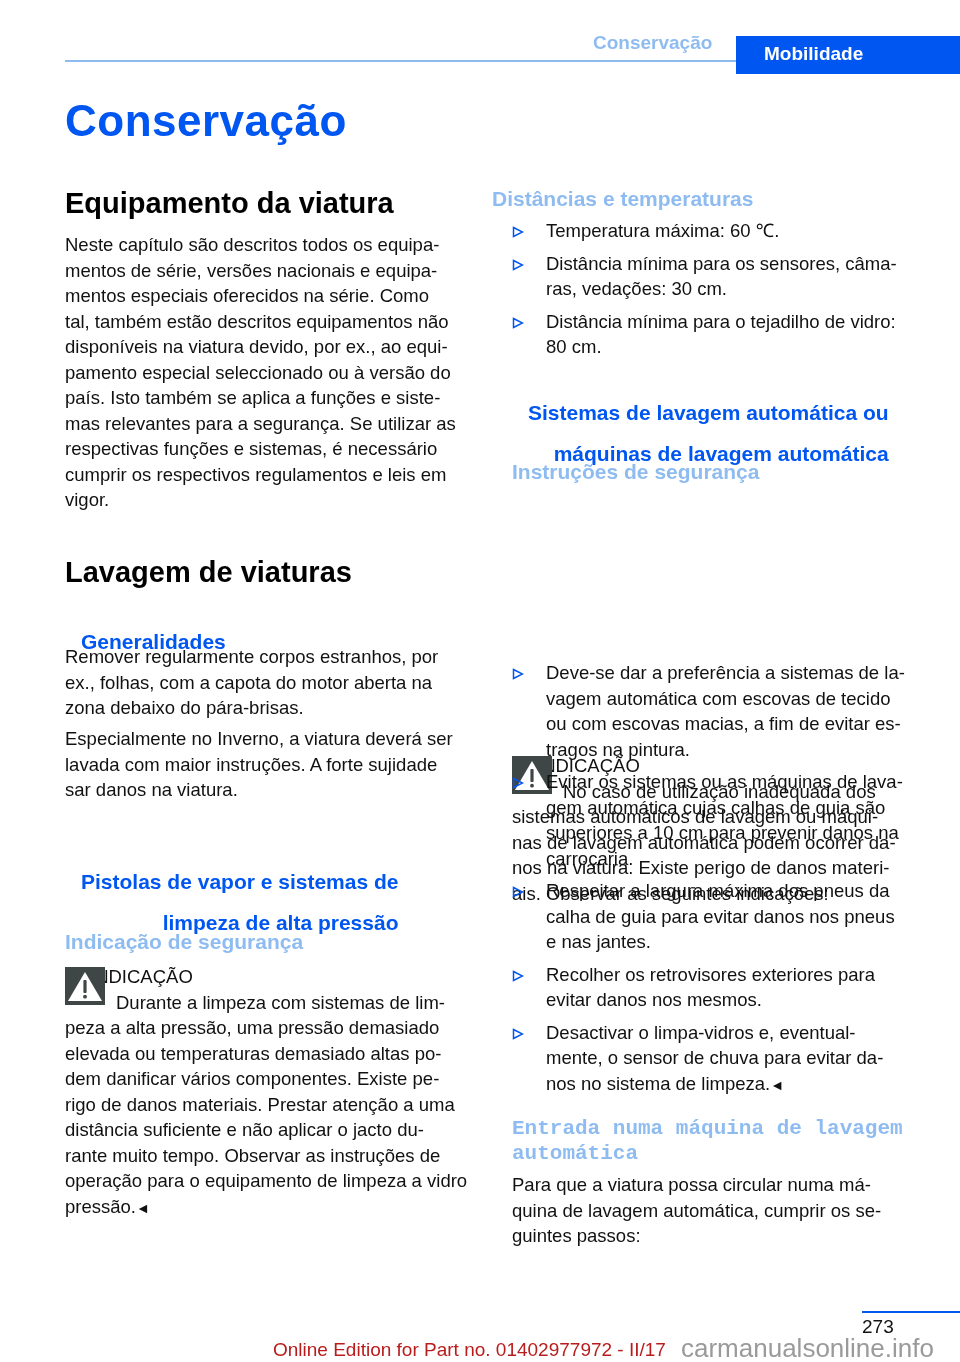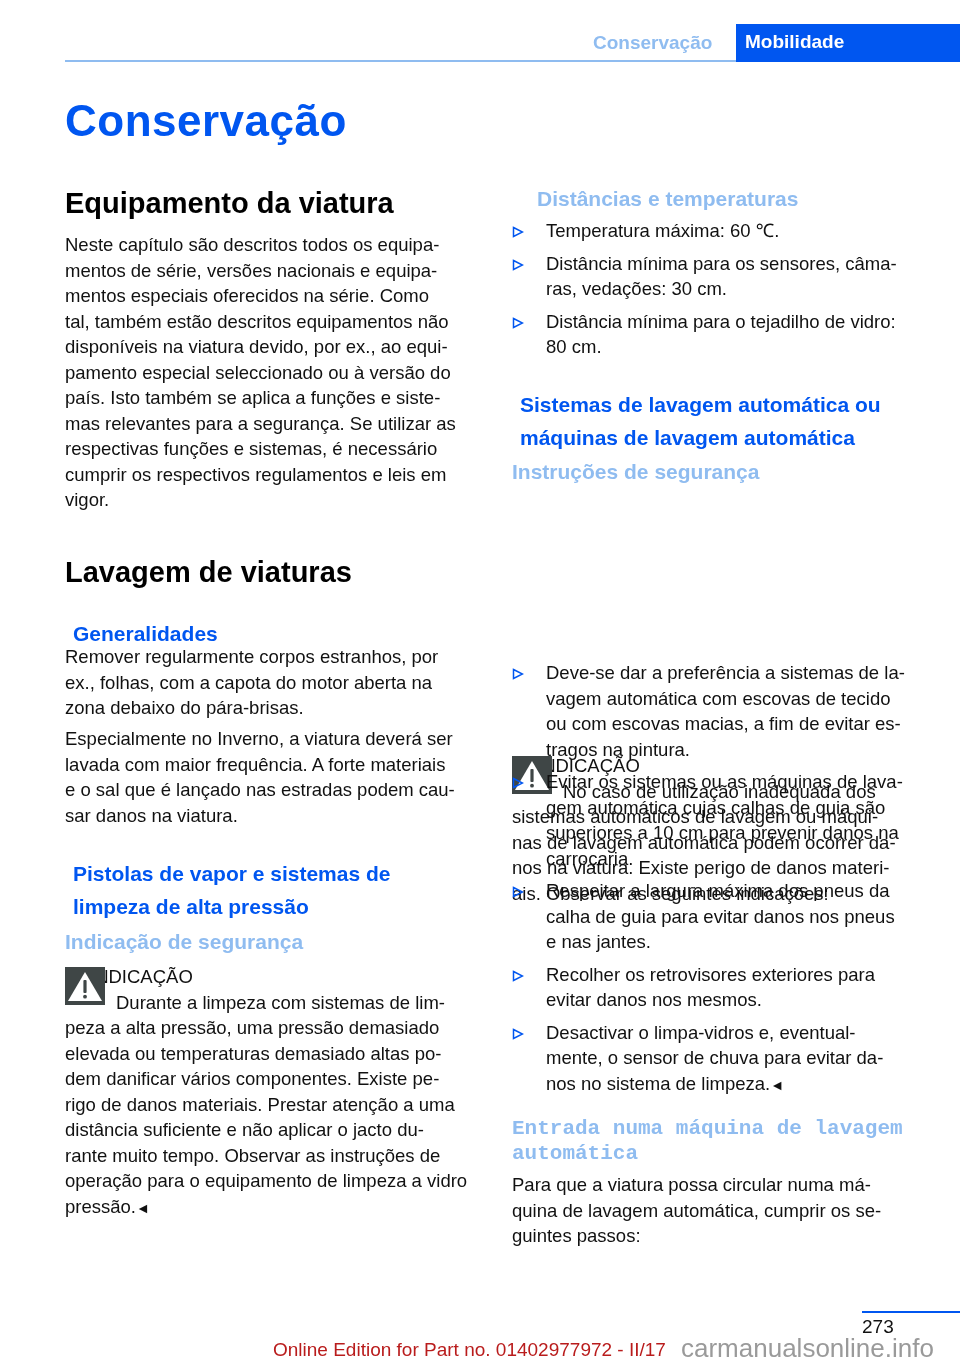--- a/index.html
+++ b/index.html
@@ -10,31 +10,31 @@
   
   .hdr-rule {
     position: absolute; left: 65px; top: 60px; width: 671px; height: 2px;
     background: #8fbcf0;
   }
   .hdr-tab-inactive {
     position: absolute; left: 593px; top: 28px; height: 32px; line-height: 30px;
     font-weight: bold; font-size: 19px; color: #8fbcf0;
   }
   .hdr-tab-active {
-    position: absolute; left: 736px; top: 24px; width: 224px; height: 38px;
+    position: absolute; left: 736px; top: 36px; width: 224px; height: 38px;
     background: #0056f0; color: #ffffff; font-weight: bold; font-size: 19px;
-    line-height: 36px; padding-left: 9px; box-sizing: border-box;
+    line-height: 36px; padding-left: 28px; box-sizing: border-box;
   }
 
   .chapter-title {
     position: absolute; left: 65px; top: 96px; margin: 0;
     font-size: 44px; font-weight: bold; color: #0056f0; letter-spacing: 0.5px;
   }
   .h2 { font-size: 29px; font-weight: bold; color: #000000; margin: 0; line-height: 34px; }
-  .h3 { font-size: 21px; font-weight: bold; color: #0056f0; margin: 8px; line-height: 25px; }
+  .h3 { font-size: 21px; font-weight: bold; color: #0056f0; margin: 16px; line-height: 25px; text-align: right; }
   .h4 { font-size: 21px; font-weight: bold; color: #8fbcf0; margin: 0; line-height: 25px; }
   .p { font-size: 18.5px; line-height: 25.5px; margin: 0; }
 
   .abs { position: absolute; }
 
   .warn { position: relative; }
   .warn-icon {
     position: absolute; left: 0; top: 3px; width: 40px; height: 38px;
     background: #3f4646;
   }
@@ -91,22 +91,21 @@
 
 <h2 class="h2 abs" style="left:65px; top:555px;">Lavagem de viaturas</h2>
 <h3 class="h3 abs" style="left:65px; top:613px;">Generalidades</h3>
 <div class="abs" style="left:65px; top:644px; width:420px;">
   <div class="p">Remover regularmente corpos estranhos, por</div>
   <div class="p">ex., folhas, com a capota do motor aberta na</div>
   <div class="p">zona debaixo do pára-brisas.</div>
 </div>
 <div class="abs" style="left:65px; top:726px; width:420px;">
   <div class="p">Especialmente no Inverno, a viatura deverá ser</div>
-  <div class="p">lavada com maior frequência. A forte materiais</div>
-  <div class="p">e o sal que é lançado nas estradas podem cau-</div>
+  <div class="p">lavada com maior instruções. A forte sujidade</div>
   <div class="p">sar danos na viatura.</div>
 </div>
 
 <div class="abs" style="left:65px; top:853px;">
   <div class="h3">Pistolas de vapor e sistemas de</div>
   <div class="h3">limpeza de alta pressão</div>
 </div>
 <h4 class="h4 abs" style="left:65px; top:929px;">Indicação de segurança</h4>
 
 <div class="abs warn" style="left:65px; top:964px; width:420px;">
@@ -122,21 +121,21 @@
   <div class="p">peza a alta pressão, uma pressão demasiado</div>
   <div class="p">elevada ou temperaturas demasiado altas po-</div>
   <div class="p">dem danificar vários componentes. Existe pe-</div>
   <div class="p">rigo de danos materiais. Prestar atenção a uma</div>
   <div class="p">distância suficiente e não aplicar o jacto du-</div>
   <div class="p">rante muito tempo. Observar as instruções de</div>
   <div class="p">operação para o equipamento de limpeza a vidro</div>
   <div class="p"><span>pressão.</span><span class="end-mark">◄</span></div>
 </div>
 
-<h4 class="h4 abs" style="left:537px; top:186px;">Distâncias e temperaturas</h4>
+<h4 class="h4 abs" style="left:492px; top:186px;">Distâncias e temperaturas</h4>
 <ul class="bullets abs" style="left:512px; top:218px; width:420px;">
   <li>
     <span class="bullet-icon">
         <svg width="12" height="12" viewBox="0 0 12 12">
           <polygon points="1.5,1.5 10.5,6 1.5,10.5" fill="none" stroke="#0056f0" stroke-width="1.5"></polygon>
         </svg>
       </span>
     <div>Temperatura máxima: 60 ℃.</div>
   </li>
   <li>

